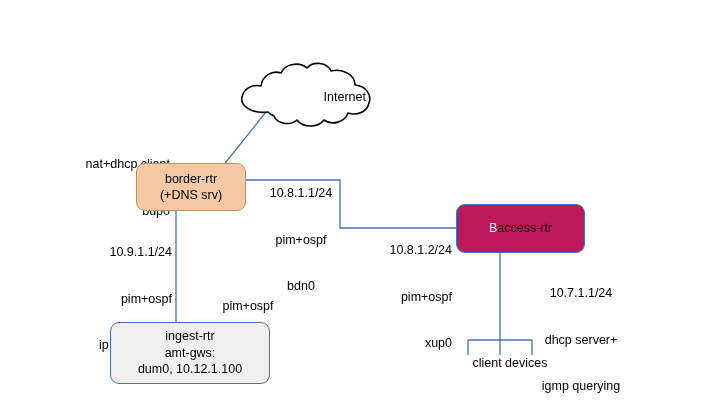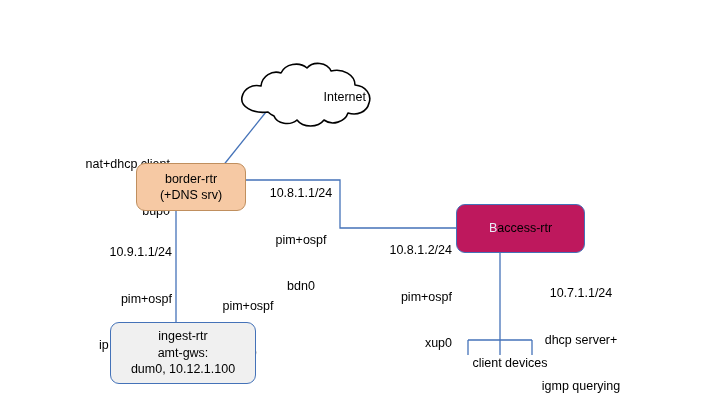--- a/index.html
+++ b/index.html
@@ -53,21 +53,21 @@
     left: 456px;
     top: 204px;
     width: 129px;
     height: 49px;
     background: #be185d;
     border: 1.4px solid #4472b8;
   }
   #node-ingest-rtr {
     left: 110px;
     top: 322px;
-    width: 146px;
+    width: 160px;
     height: 62px;
     background: #f0f0f0;
     border: 1.4px solid #4472b8;
   }
 
   
   .ghost { color: #e8eef8; }
 
   
   #cloud-label {

